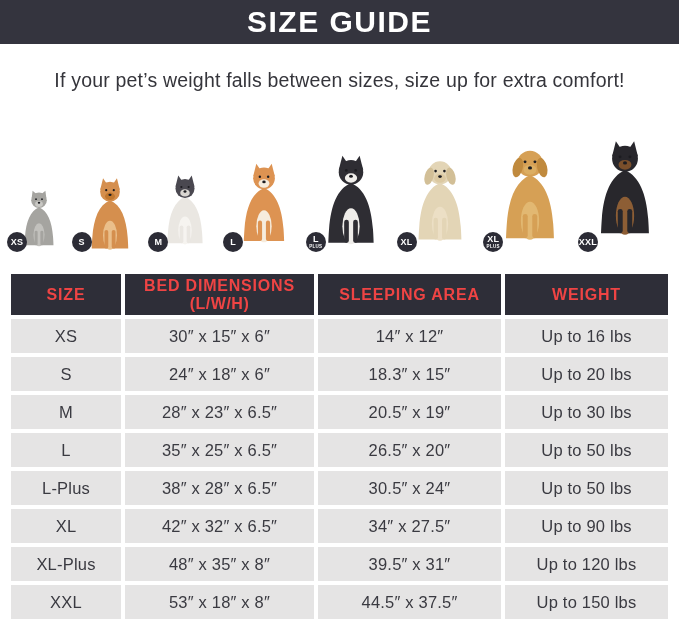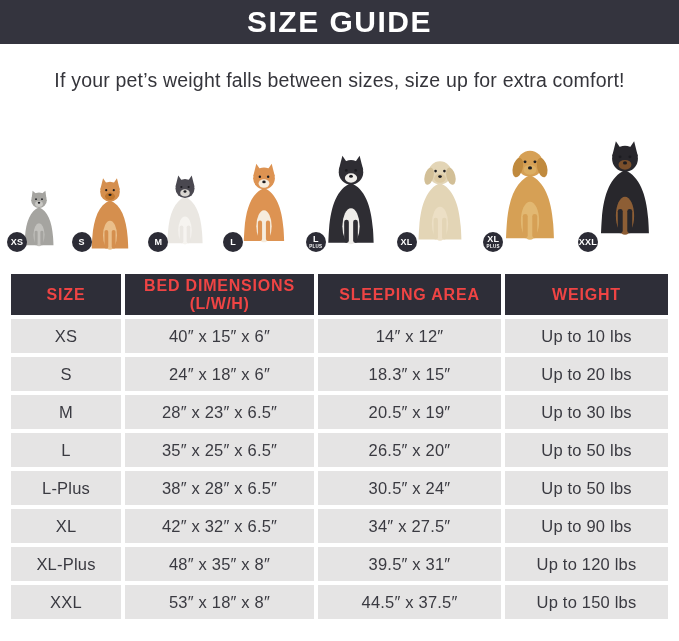--- a/index.html
+++ b/index.html
@@ -204,23 +204,23 @@
       <div class="th">
           <span>SLEEPING AREA</span>
         </div>
       <div class="th">
           <span>WEIGHT</span>
         </div>
     </div>
 
     <div class="trow">
       <div class="td">XS</div>
-      <div class="td">40″ x 15″ x 6″</div>
+      <div class="td">30″ x 15″ x 6″</div>
       <div class="td">14″ x 12″</div>
-      <div class="td">Up to 10 lbs</div>
+      <div class="td">Up to 16 lbs</div>
     </div>
     <div class="trow">
       <div class="td">S</div>
       <div class="td">24″ x 18″ x 6″</div>
       <div class="td">18.3″ x 15″</div>
       <div class="td">Up to 20 lbs</div>
     </div>
     <div class="trow">
       <div class="td">M</div>
       <div class="td">28″ x 23″ x 6.5″</div>

